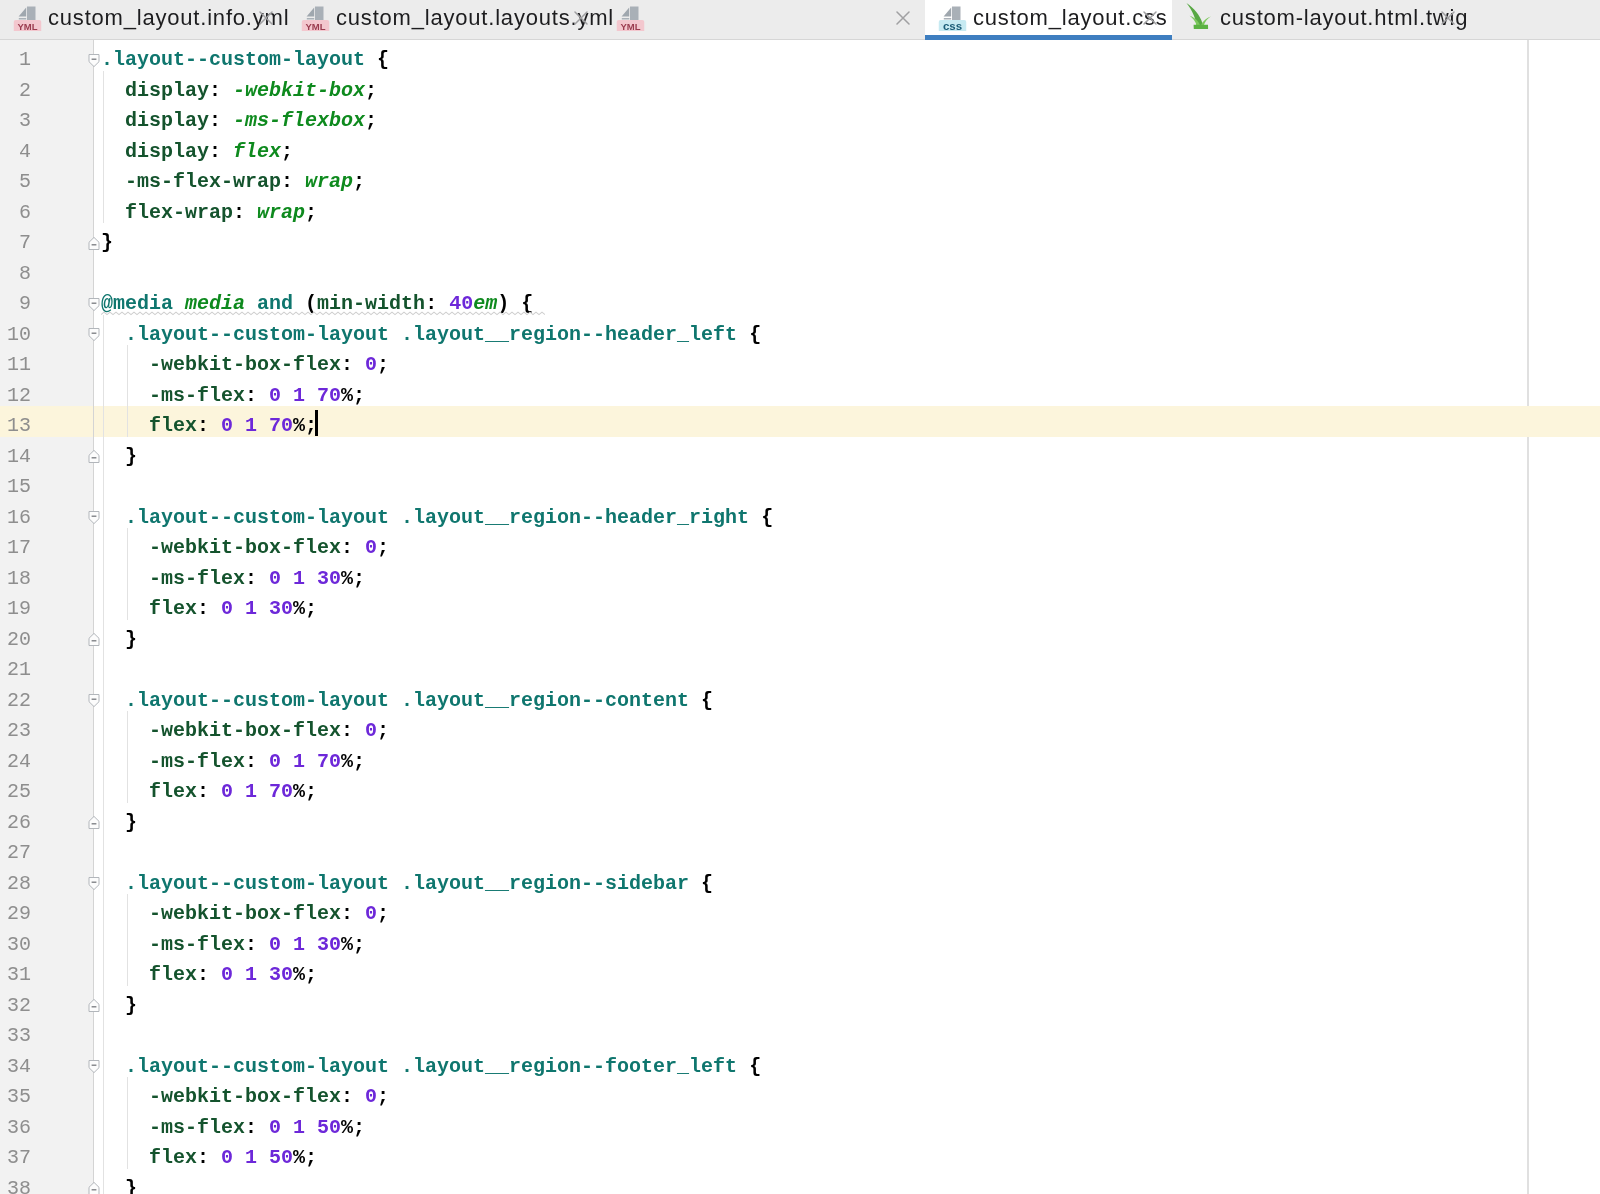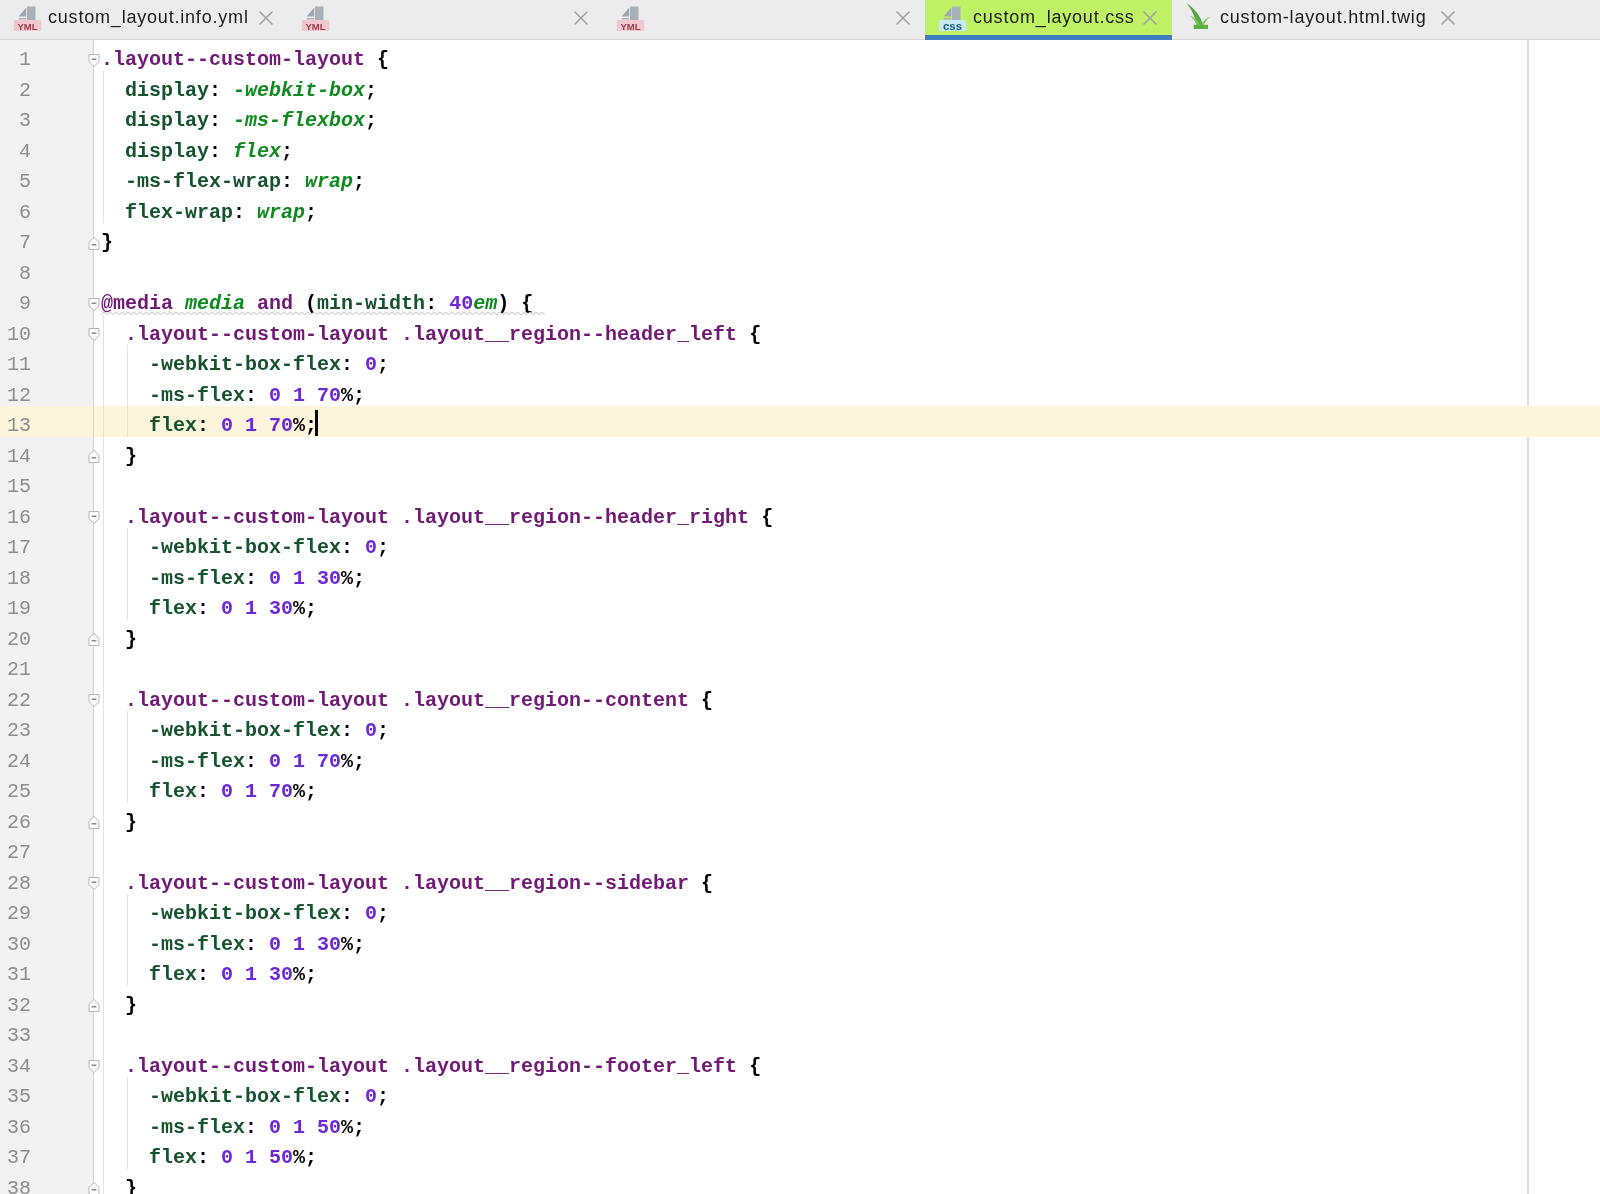--- a/index.html
+++ b/index.html
@@ -1,38 +1,38 @@
 <!DOCTYPE html>
 <html><head><meta charset="utf-8"><title>custom_layout.css</title>
 <style>
 * { margin:0; padding:0; box-sizing:border-box; }
 html,body { width:1600px; height:1194px; overflow:hidden; background:#fff; }
 #page { position:relative; width:1560px; height:1194px; font-family:"Liberation Sans",sans-serif; }
 #tabbar { position:absolute; left:0; top:0; width:1600px; height:40px; background:#ECECEC; }
 #tabbar .bline { position:absolute; left:0; top:39px; width:1600px; height:1px; background:#D6D6D6; }
 .tab { position:absolute; top:0; height:40px; }
-.tab.active { background:#bef264; }
+.tab.active { background:#ffffff; }
 .tab.active .uline { position:absolute; left:0; top:35px; width:100%; height:5px; background:#3E7EC0; }
 .ticon { position:absolute; }
-.tlabel { position:absolute; left:48px; top:0; height:35px; line-height:35px; font-size:18px; letter-spacing:0.8px; color:#1D1D1F; white-space:nowrap; }
+.tlabel { position:absolute; left:48px; top:0; height:35px; line-height:35px; font-size:22px; letter-spacing:0.8px; color:#1D1D1F; white-space:nowrap; }
 .xb { position:absolute; top:10.5px; }
 #editor { position:absolute; left:0; top:40px; width:1600px; height:1154px; background:#FFFFFF; }
 #gutter { position:absolute; left:0; top:0; width:94px; height:1154px; background:#F2F2F2; }
 #marginline { position:absolute; left:1527px; top:0; width:2px; height:1154px; background:#E0E0E0; }
 #caretrow { position:absolute; left:0; top:366.0px; width:1600px; height:30.5px; background:#FCF5DC; }
 #gborder { position:absolute; left:93px; top:0; width:1px; height:1154px; background:#D4D4D4; }
 .ig { position:absolute; width:1px; background:#E2E2E2; }
 .mk { position:absolute; }
 #nums { position:absolute; left:0; top:5.2px; width:31px; text-align:right;
         font-family:"Liberation Mono",monospace; font-size:20px; line-height:30.5px;
         color:#8E8E8E; white-space:pre; }
 #code { position:absolute; left:101px; top:5.2px;
         font-family:"Liberation Mono",monospace; font-size:20px; font-weight:bold;
         line-height:30.5px; color:#000000; white-space:pre; }
-#code .k { color:#701a75; }
+#code .k { color:#0f766e; }
 #code .p { color:#14532d; }
 #code .g { color:#0E8A1E;font-style:italic; }
 #code .n { color:#6d28d9; }
 .sq { position:absolute; }
 #caret { position:absolute; left:314.5px; top:369.5px; width:3px; height:26px; background:#000; }
 </style></head>
 <body>
 <div id="page">
   <div id="tabbar">
       <div class="bline"></div>
@@ -50,20 +50,21 @@
         </svg>
       </div>
       <div class="tab" style="left:288px;width:315px">
         <svg class="ticon" style="left:13px;top:3px" width="29" height="28" viewBox="0 0 29 28">
           <rect x="14" y="3.5" width="8.5" height="13.8" fill="#A9B0B7"></rect>
           <path d="M13.2 4.6 L13.2 13.6 L5.6 13.6 Z" fill="#9FA7AE"></path>
           <path d="M5.8 15.6 H13.2 M5.8 17.2 H13.2" stroke="#AAB1B8" stroke-width="1.1"></path>
           <rect x="0.75" y="17" width="27.5" height="12.3" rx="2" fill="#F3C7CE"></rect>
           <text x="14.5" y="26.8" text-anchor="middle" font-family="Liberation Sans, sans-serif" font-size="9.5" font-weight="bold" fill="#9A3C4F">YML</text>
         </svg>
+        <div class="tlabel">custom_layout.layouts.yml</div>
         <svg class="xb" style="right:15px" width="14" height="14" viewBox="0 0 14 14">
           <path d="M1 1 L13 13 M13 1 L1 13" stroke="#A0A0A2" stroke-width="1.5" stroke-linecap="round"></path>
         </svg>
       </div>
       <div class="tab" style="left:603px;width:322px">
         <svg class="ticon" style="left:13px;top:3px" width="29" height="28" viewBox="0 0 29 28">
           <rect x="14" y="3.5" width="8.5" height="13.8" fill="#A9B0B7"></rect>
           <path d="M13.2 4.6 L13.2 13.6 L5.6 13.6 Z" fill="#9FA7AE"></path>
           <path d="M5.8 15.6 H13.2 M5.8 17.2 H13.2" stroke="#AAB1B8" stroke-width="1.1"></path>
           <rect x="0.75" y="17" width="27.5" height="12.3" rx="2" fill="#F3C7CE"></rect>

